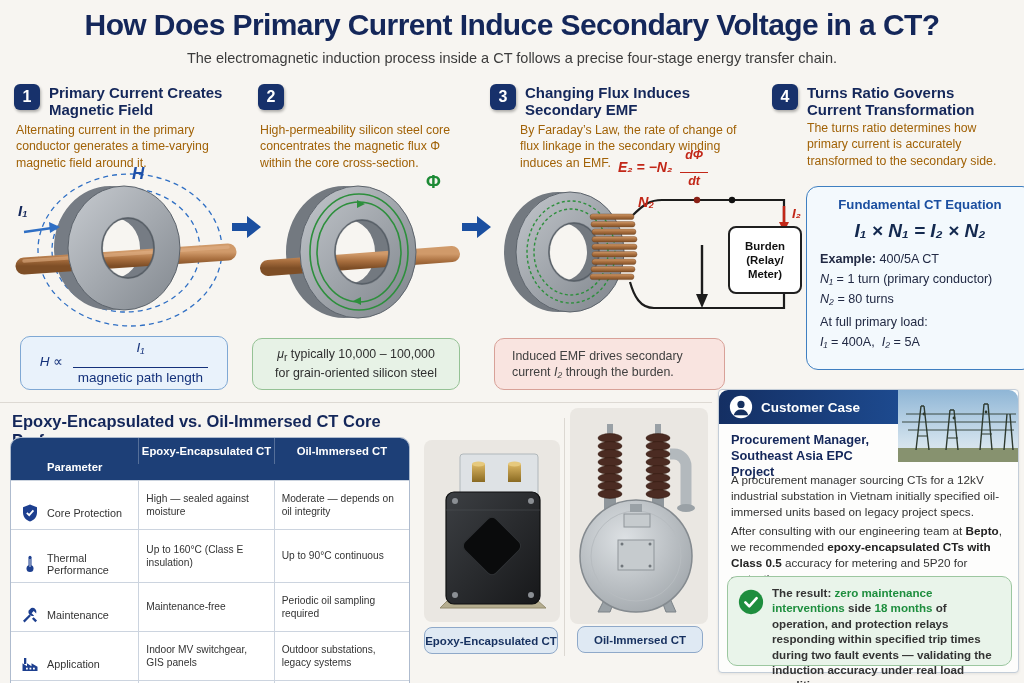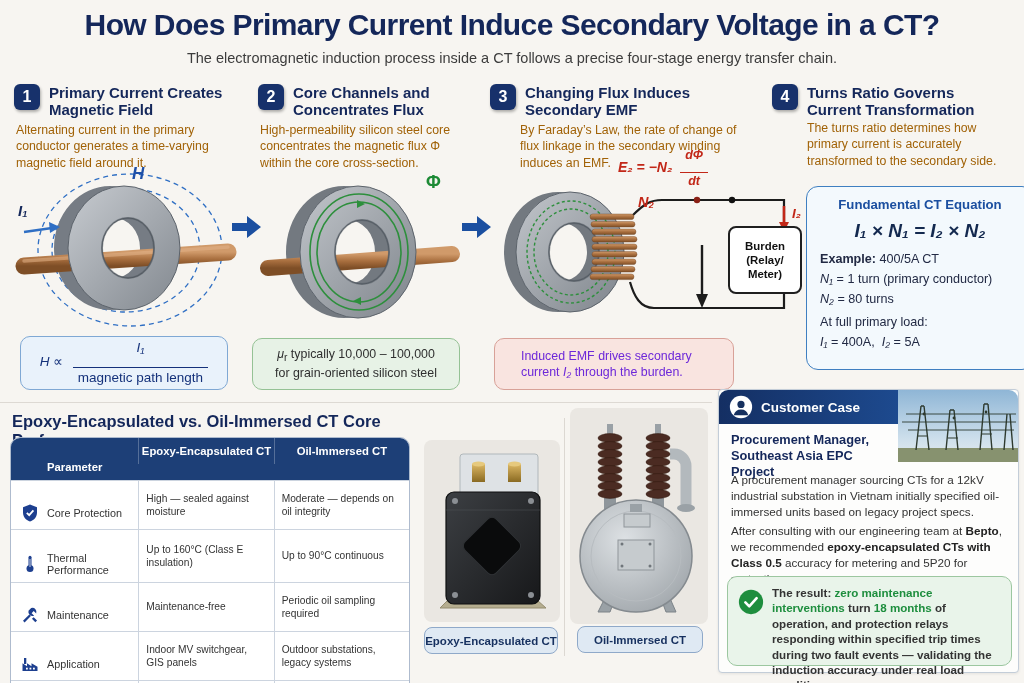--- a/index.html
+++ b/index.html
@@ -16,21 +16,21 @@
   .badge{width:26px;height:26px;background:#17316b;color:#fff;border-radius:6px;
     font-weight:bold;font-size:16px;display:flex;align-items:center;justify-content:center;
     box-shadow:1px 2px 3px rgba(0,0,0,.3);flex:0 0 auto;}
   .stage-title{font-weight:bold;color:#14275a;font-size:15px;line-height:1.13;padding-top:1px;}
   .stage-desc{position:absolute;font-size:12.3px;color:#a16207;line-height:1.34;}
   
   .note{position:absolute;border-radius:10px;font-size:12.4px;line-height:1.32;
     display:flex;flex-direction:column;justify-content:center;}
   .note-blue{background:#e9f2fb;border:1.5px solid #7fa8d4;color:#14317a;align-items:center;}
   .note-green{background:#e7f2e6;border:1.5px solid #95c295;color:#2f2f2f;align-items:center;}
-  .note-red{background:#f9e4e0;border:1.5px solid #d8a198;color:#6d28d9;align-items:flex-start;padding-left:26px;}
+  .note-red{background:#f9e4e0;border:1.5px solid #d8a198;color:#404040;align-items:flex-start;padding-left:17px;}
   .fraction{display:inline-block;text-align:center;vertical-align:middle;}
   .fraction .num{display:block;border-bottom:1.4px solid currentColor;padding:0 5px 10px;}
   .fraction .den{display:block;padding:1px 5px 0;}
   .ital{font-style:italic;}
   
   .eqbox{position:absolute;background:#f3f9fd;border:1.6px solid #3f7fc1;border-radius:12px;
     padding:10px 13px;box-sizing:border-box;}
   .eq-title{text-align:center;font-size:13.2px;font-weight:bold;color:#1b4fa0;}
   .eq-main{text-align:center;font-size:19px;font-weight:bold;font-style:italic;color:#13294f;margin:8px 0 10px;}
   .eq-line{font-size:12.6px;color:#222a44;margin-top:6px;}
@@ -124,21 +124,20 @@
   </div>
 
   <div class="flow-arrow" style="left:232px;top:214px;">
     <svg width="30" height="26" viewBox="0 0 30 26">
         <path d="M0 9 H15 V2 L29 13 L15 24 V17 H0 Z" fill="#1b4fa0"></path>
       </svg>
   </div>
 
   <div class="stage-head" style="left:258px;top:84px;width:208px;">
     <div class="badge">2</div>
-    <div class="stage-title" style="width:165px;">Core Channels and Concentrates Flux</div>
   </div>
   <div class="stage-desc" style="left:260px;top:122px;width:208px;">High-permeability silicon steel core concentrates the magnetic flux Φ within the core cross-section.</div>
 
   <div class="abs" style="left:254px;top:170px;width:212px;height:164px;">
     <svg width="212" height="164" viewBox="0 0 212 164">
       <defs>
         <linearGradient id="cop2" x1="0" y1="0" x2="0" y2="1">
           <stop offset="0" stop-color="#d09a6a"></stop>
             <stop offset=".5" stop-color="#a96f3f"></stop>
             <stop offset="1" stop-color="#7e4e26"></stop>
@@ -453,18 +452,18 @@
       <span>After consulting with our engineering team at </span><b>Bepto</b><span>, we recommended </span><b>epoxy-encapsulated CTs with Class 0.5</b><span> accuracy for metering and 5P20 for protection.</span>
     </div>
     <div class="result-box">
       <span class="check-icon">
         <svg viewBox="0 0 30 30" width="26" height="26">
             <circle cx="15" cy="15" r="14" fill="#1e8e3e"></circle>
             <path d="M8.5 15.5 L13 20 L21.5 10.5" stroke="#fff" stroke-width="3" fill="none" stroke-linecap="round" stroke-linejoin="round"></path>
           </svg>
       </span>
       <span class="result-text">
-        <span>The result: </span><span class="hl">zero maintenance interventions</span><span> turn </span><span class="hl">18 months</span><span> of operation, and protection relays responding within specified trip times during two fault events — validating the induction accuracy under real load conditions.</span>
+        <span>The result: </span><span class="hl">zero maintenance interventions</span><span> side </span><span class="hl">18 months</span><span> of operation, and protection relays responding within specified trip times during two fault events — validating the induction accuracy under real load conditions.</span>
       </span>
     </div>
   </div>
 
 </div>
 
 </body></html>

